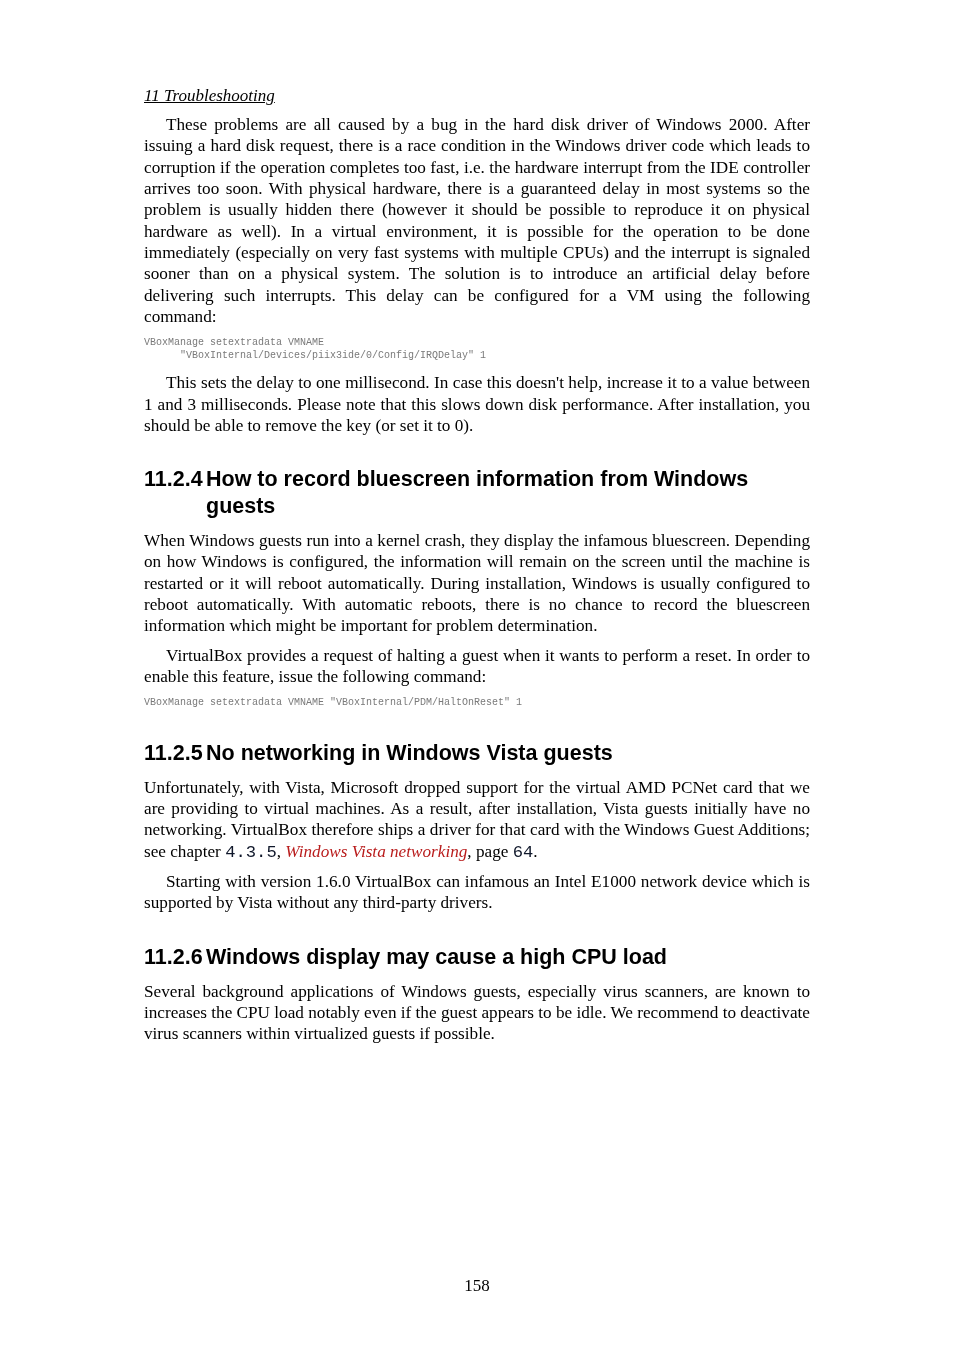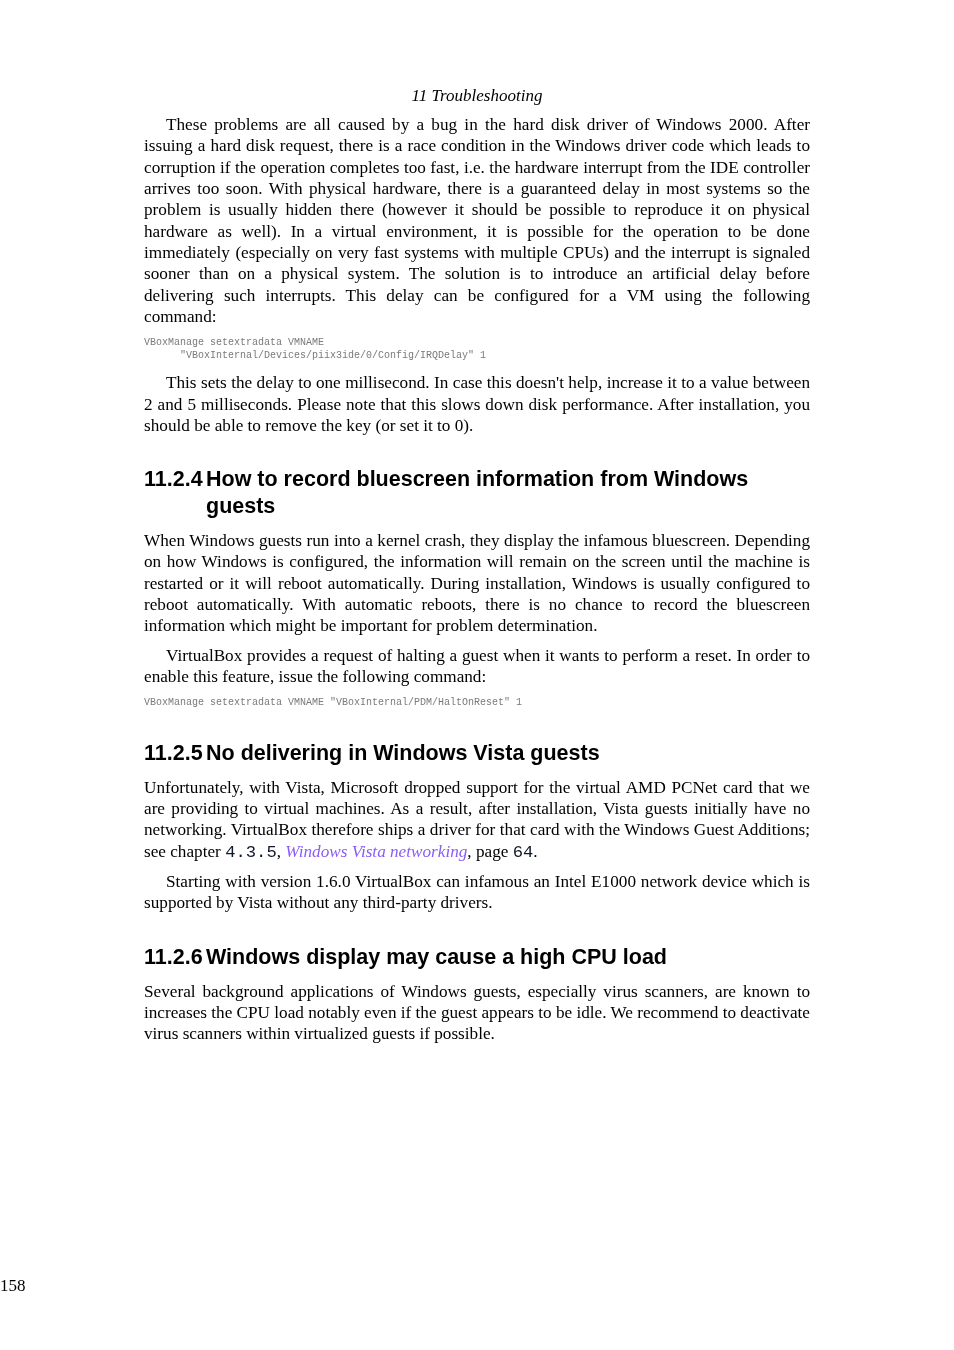--- a/index.html
+++ b/index.html
@@ -11,23 +11,24 @@
     color: #000;
   }
   .page {
     width: 954px;
     height: 1350px;
     box-sizing: border-box;
     padding: 86px 144px 60px 144px;
     position: relative;
   }
   .running-head {
-    text-align: center;
+    text-align: left;
     font-style: italic;
     font-size: 17px;
+    text-decoration: underline;
   }
   p.body {
     font-size: 17.2px;
     line-height: 1.24;
     margin: 8px 0 0 0;
     text-align: justify;
     text-indent: 22px;
   }
   p.body.noindent { text-indent: 0; }
   pre.code {
@@ -43,54 +44,54 @@
     font-weight: 700;
     font-size: 21.5px;
     line-height: 1.25;
     margin: 30px 0 10px 0;
     padding-left: 62px;
     text-indent: -62px;
   }
   h2.sec .num { display: inline-block; width: 62px; text-indent: 0; }
   h2.sec.wrap { padding-left: 62px; }
   a.link { color: #0f172a; text-decoration: none; font-family: Liberation Mono, monospace; }
-  a.link-italic { color: #8b5cf6; font-style: italic; text-decoration: none; }
+  a.link-italic { color: #b91c1c; font-style: italic; text-decoration: none; }
   .pagenum {
     position: absolute;
     bottom: 54px;
     left: 0;
     width: 100%;
-    text-align: left;
+    text-align: center;
     font-size: 17px;
   }
 </style>
 </head>
 <body>
 
 <div class="page">
   <div class="running-head">11 Troubleshooting</div>
 
   <p class="body">These problems are all caused by a bug in the hard disk driver of Windows 2000. After issuing a hard disk request, there is a race condition in the Windows driver code which leads to corruption if the operation completes too fast, i.e. the hardware interrupt from the IDE controller arrives too soon. With physical hardware, there is a guaranteed delay in most systems so the problem is usually hidden there (however it should be possible to reproduce it on physical hardware as well). In a virtual environment, it is possible for the operation to be done immediately (especially on very fast systems with multiple CPUs) and the interrupt is signaled sooner than on a physical system. The solution is to introduce an artificial delay before delivering such interrupts. This delay can be configured for a VM using the following command:</p>
 
   <pre class="code">VBoxManage setextradata VMNAME
       "VBoxInternal/Devices/piix3ide/0/Config/IRQDelay" 1</pre>
 
-  <p class="body">This sets the delay to one millisecond. In case this doesn't help, increase it to a value between 2 and 5 milliseconds. Please note that this slows down disk performance. After installation, you should be able to remove the key (or set it to 0).</p>
+  <p class="body">This sets the delay to one millisecond. In case this doesn't help, increase it to a value between 1 and 3 milliseconds. Please note that this slows down disk performance. After installation, you should be able to remove the key (or set it to 0).</p>
 
   <h2 class="sec wrap">
     <span class="num">11.2.4</span><span>How to record bluescreen information from Windows guests</span>
   </h2>
 
   <p class="body noindent">When Windows guests run into a kernel crash, they display the infamous bluescreen. Depending on how Windows is configured, the information will remain on the screen until the machine is restarted or it will reboot automatically. During installation, Windows is usually configured to reboot automatically. With automatic reboots, there is no chance to record the bluescreen information which might be important for problem determination.</p>
   <p class="body">VirtualBox provides a request of halting a guest when it wants to perform a reset. In order to enable this feature, issue the following command:</p>
 
   <pre class="code">VBoxManage setextradata VMNAME "VBoxInternal/PDM/HaltOnReset" 1</pre>
 
   <h2 class="sec">
-    <span class="num">11.2.5</span><span>No delivering in Windows Vista guests</span>
+    <span class="num">11.2.5</span><span>No networking in Windows Vista guests</span>
   </h2>
 
   <p class="body noindent">
     <span>Unfortunately, with Vista, Microsoft dropped support for the virtual AMD PCNet card that we are providing to virtual machines. As a result, after installation, Vista guests initially have no networking. VirtualBox therefore ships a driver for that card with the Windows Guest Additions; see chapter </span><a class="link" href="#">4.3.5</a><span>, </span><a class="link-italic" href="#">Windows Vista networking</a><span>, page </span><a class="link" href="#">64</a><span>.</span>
   </p>
   <p class="body">Starting with version 1.6.0 VirtualBox can infamous an Intel E1000 network device which is supported by Vista without any third-party drivers.</p>
 
   <h2 class="sec">
     <span class="num">11.2.6</span><span>Windows display may cause a high CPU load</span>
   </h2>

